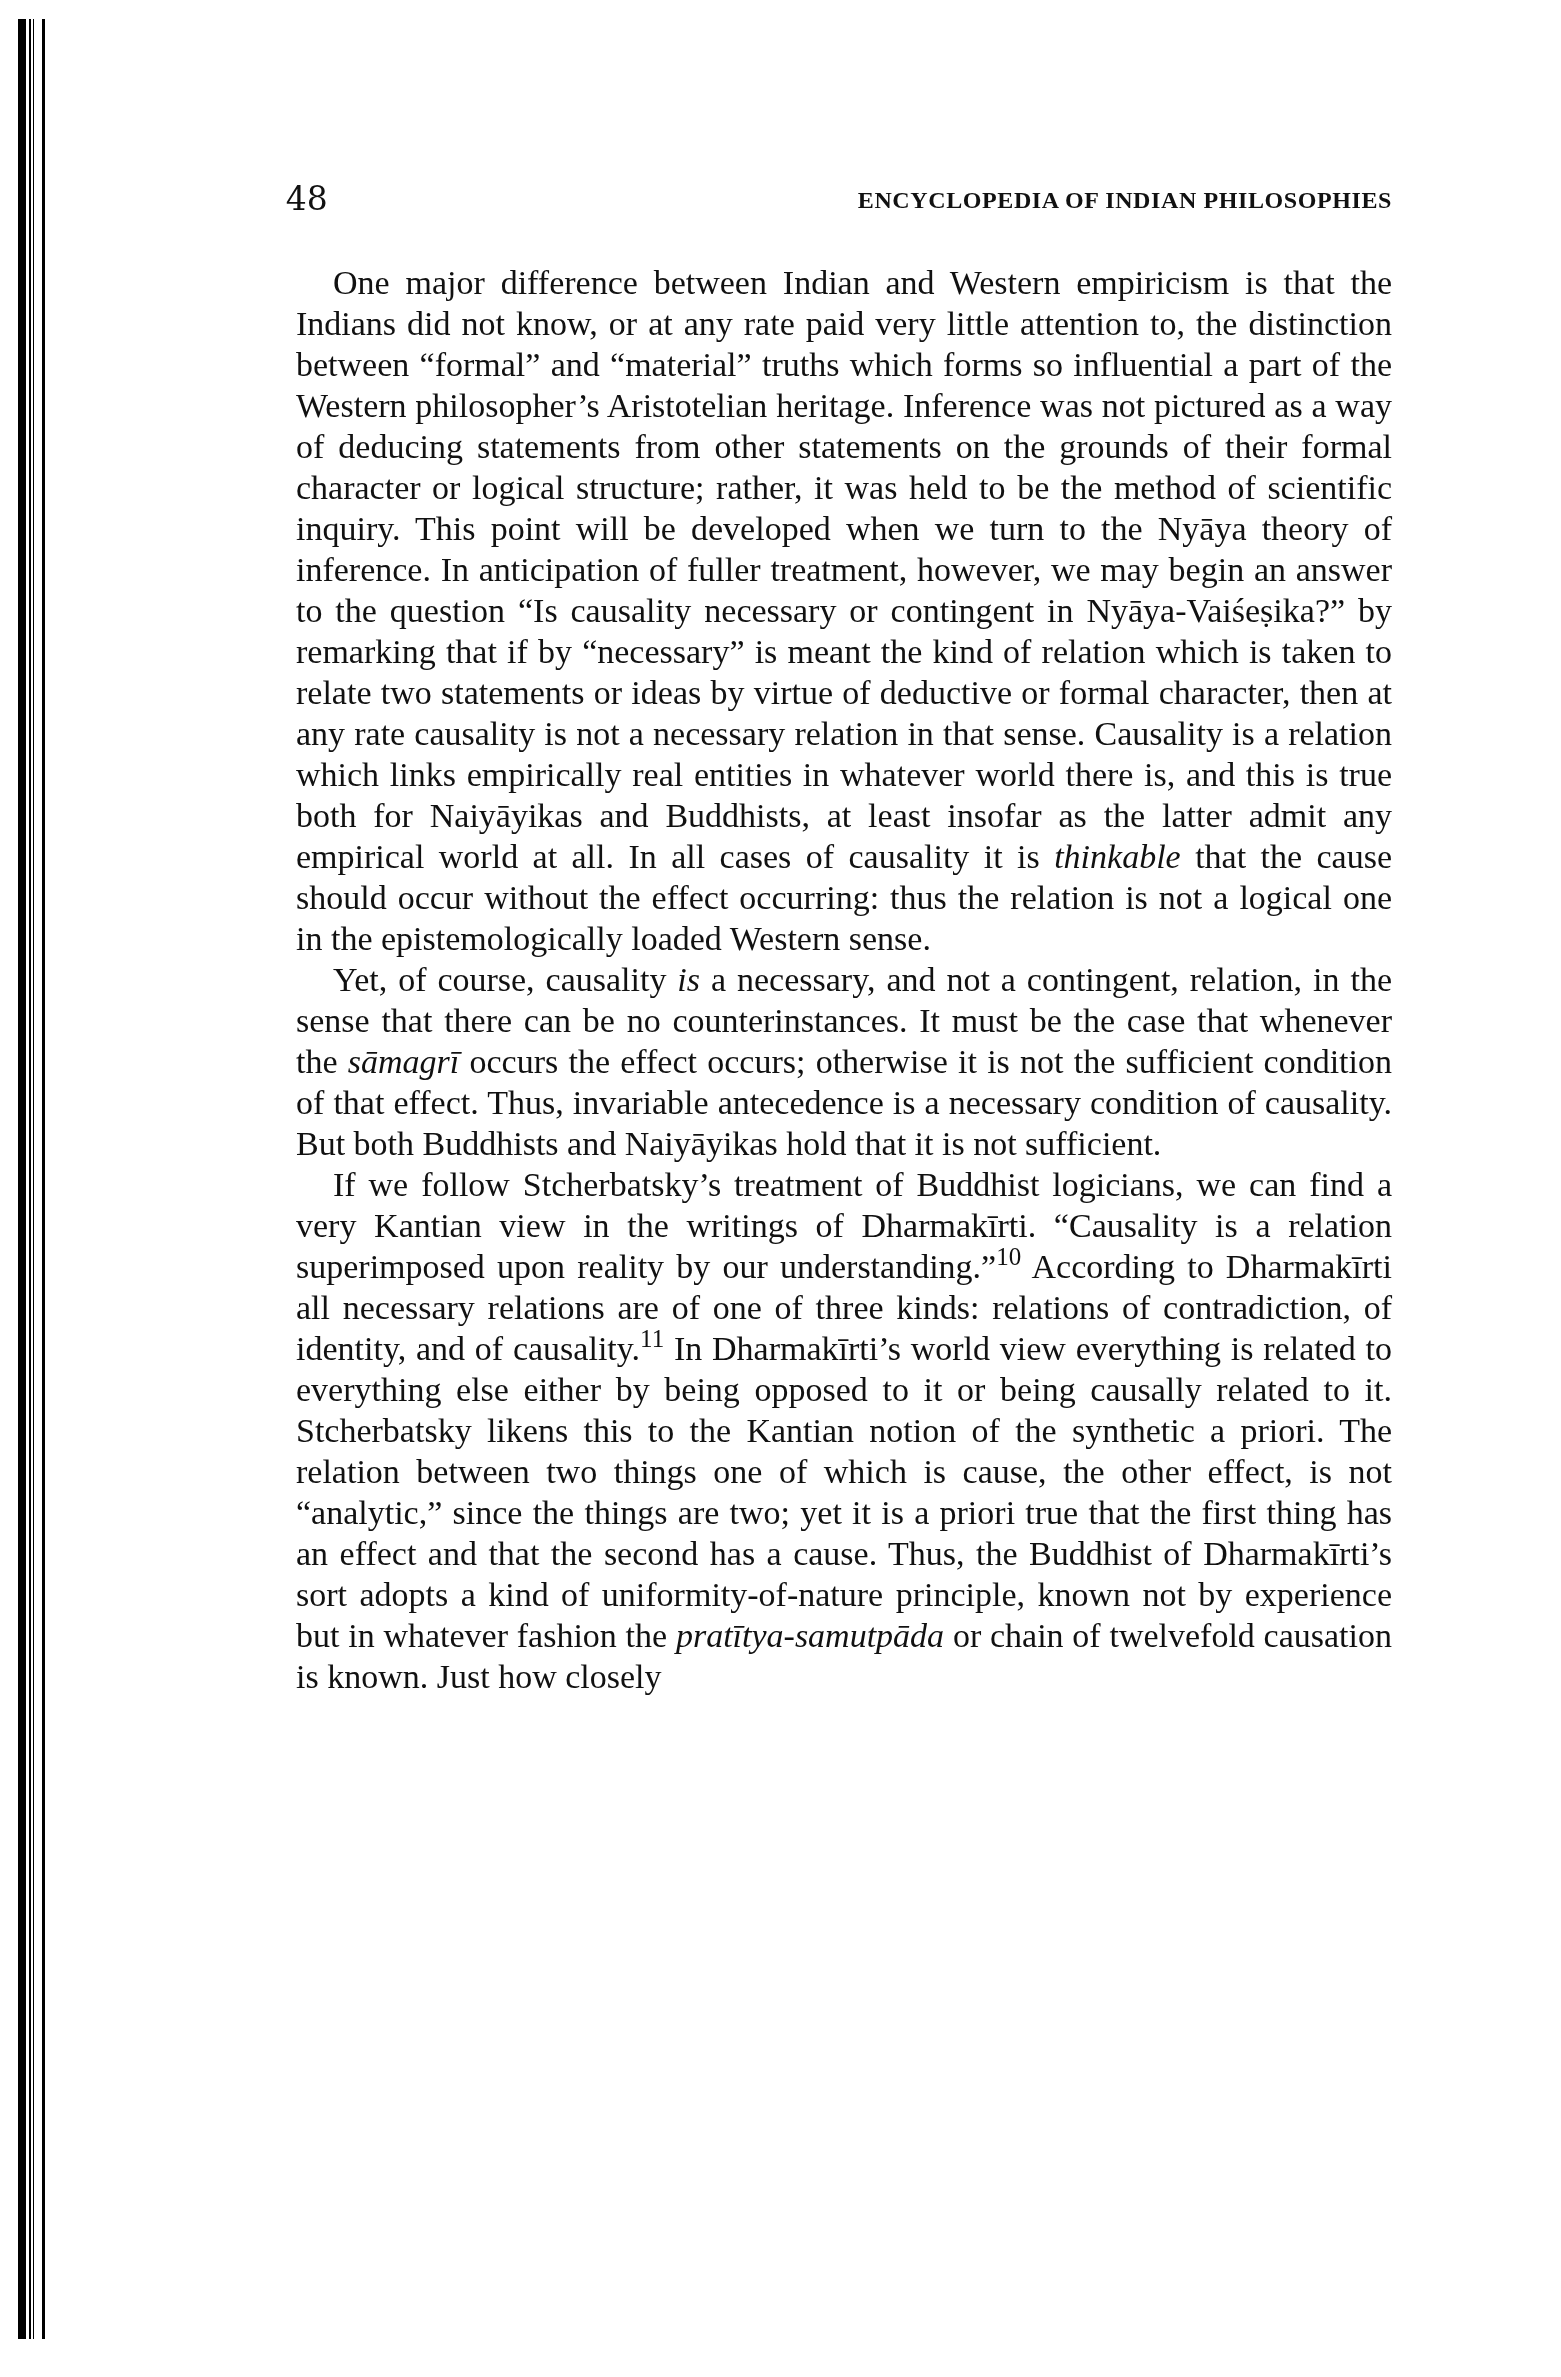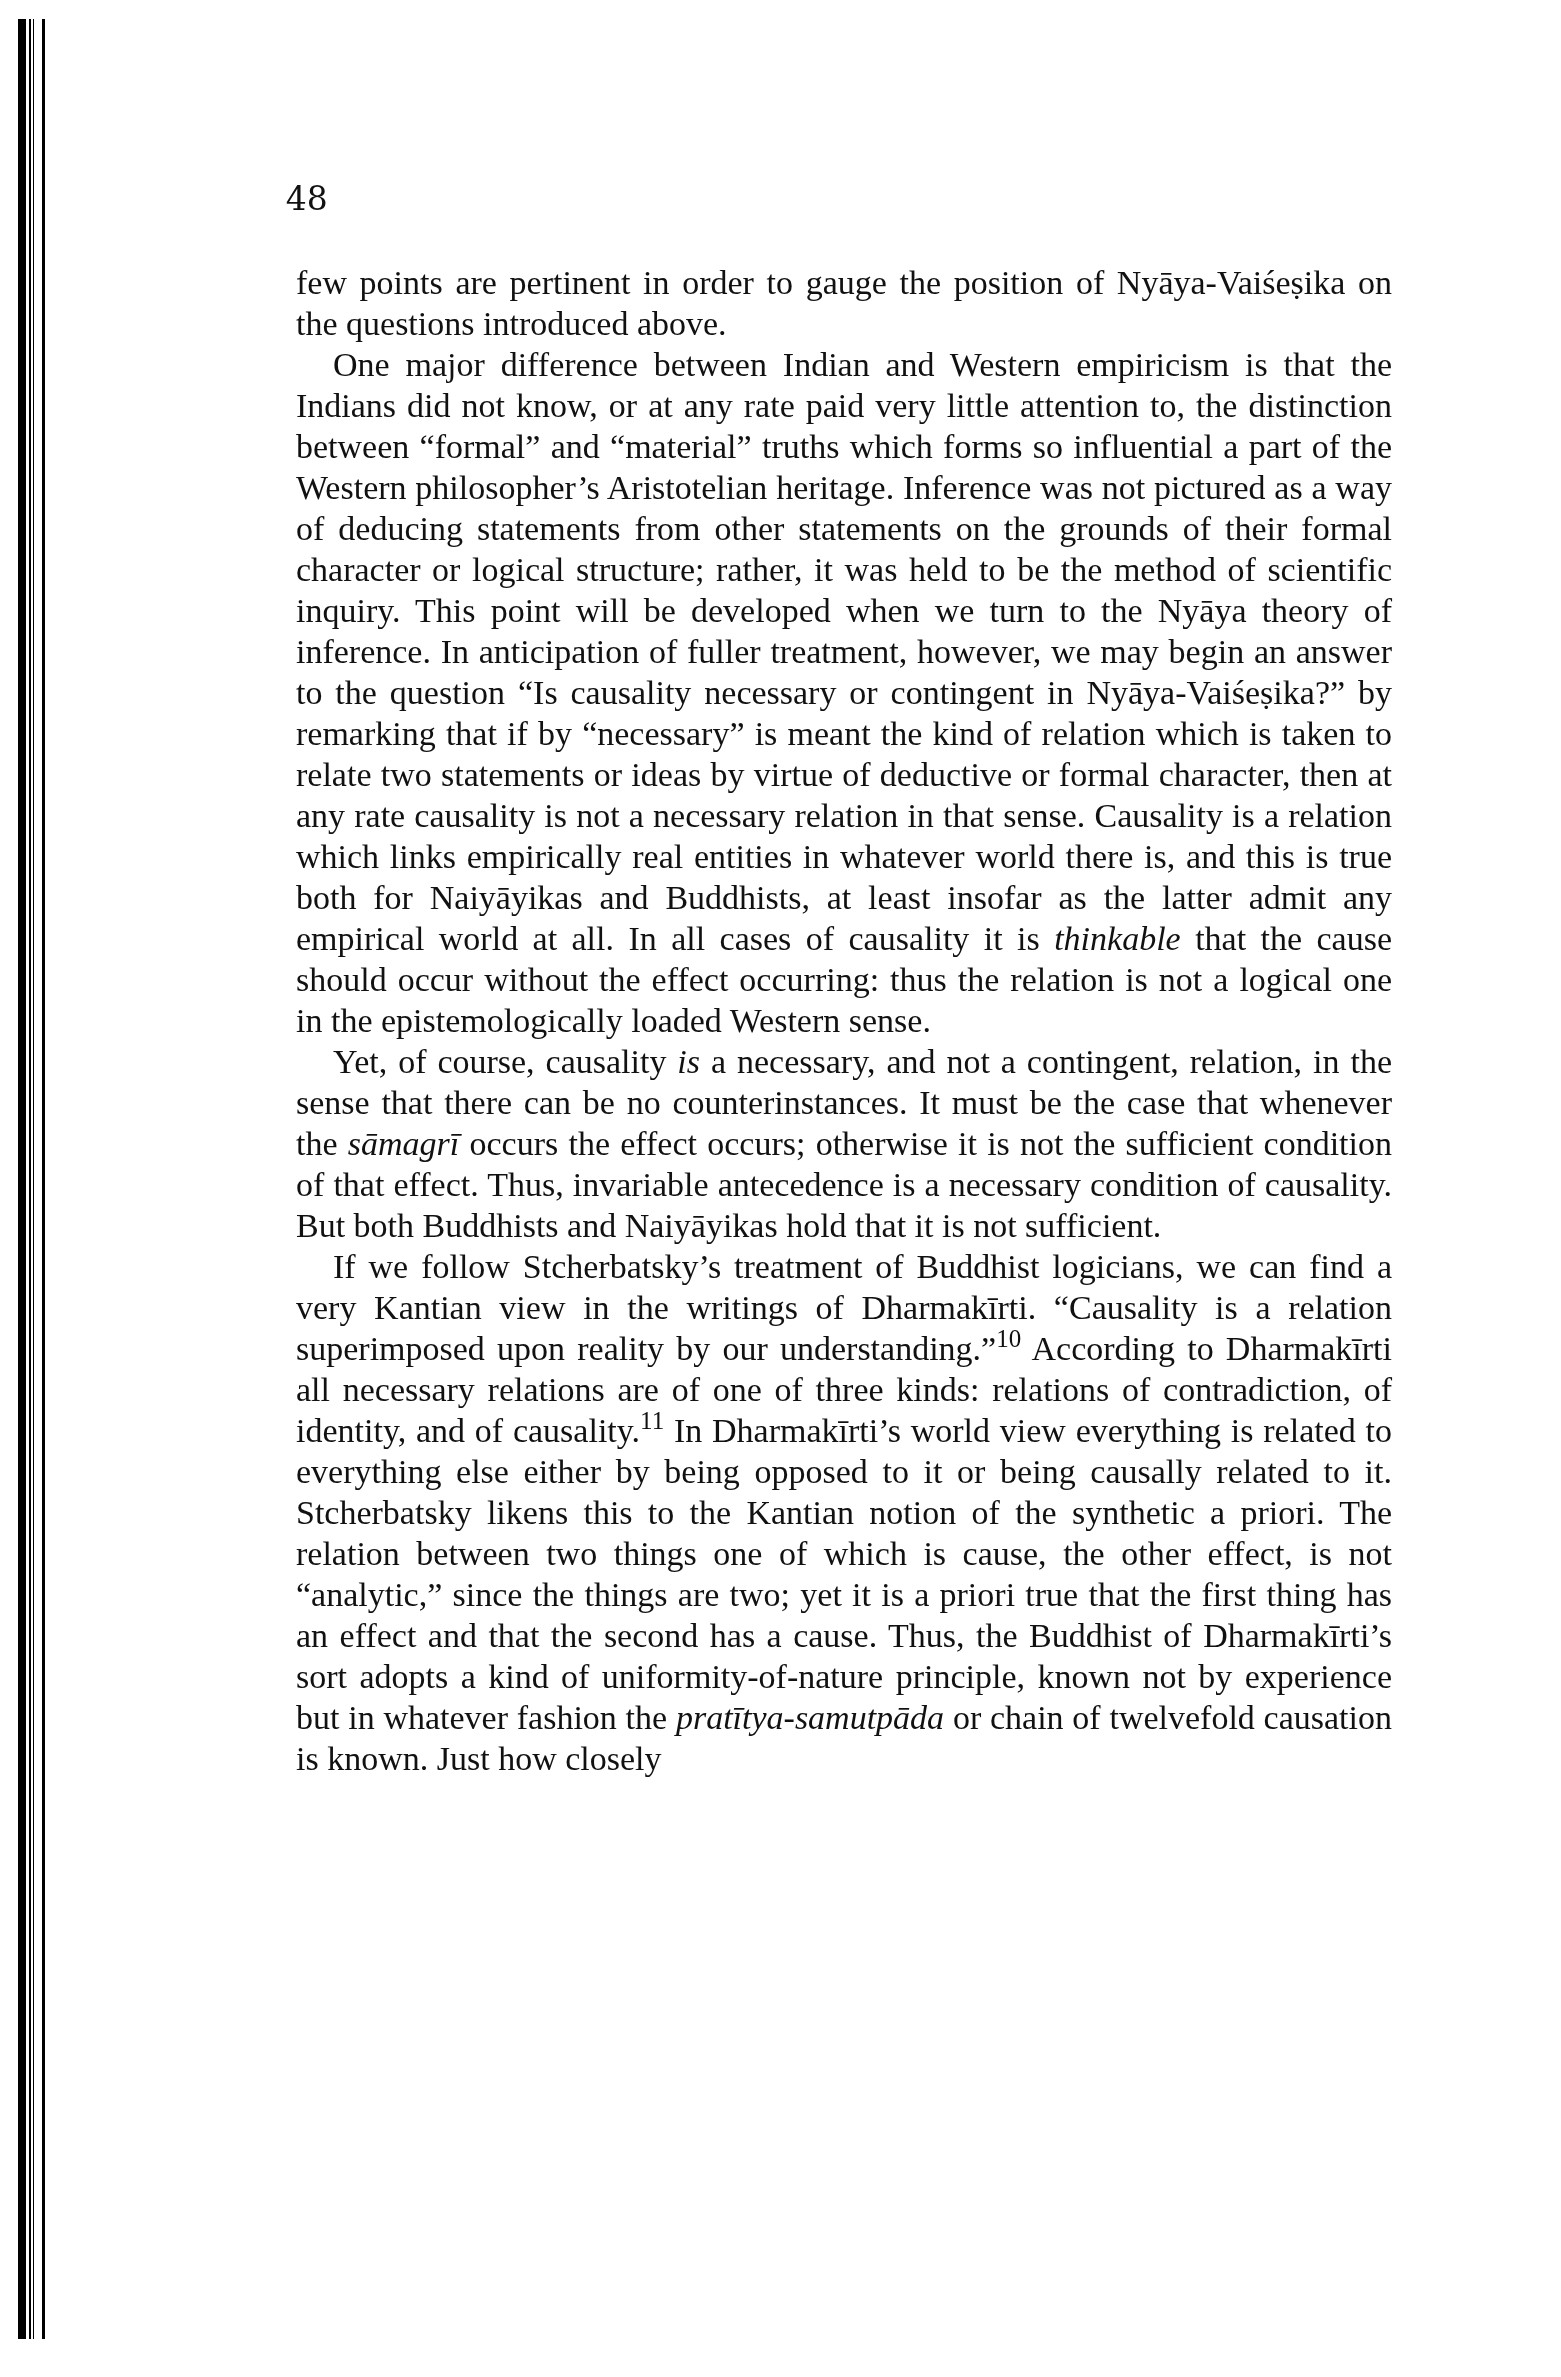--- a/index.html
+++ b/index.html
@@ -97,22 +97,22 @@
 <div class="binding">
   <div class="bar b1"></div>
   <div class="bar b2"></div>
   <div class="bar b3"></div>
   <div class="bar b4"></div>
 </div>
 
 <div class="page">
   <div class="running-head">
     <span class="page-number">48</span>
+    <span class="running-title">ENCYCLOPEDIA OF INDIAN PHILOSOPHIES</span>
   </div>
 
   <div class="body-text" id="body-text">
-    <p><span>few points are pertinent in order to gauge the position of Nyāya-Vaiśeṣika on the questions introduced above.</span></p>
     <p class="indent"><span>One major difference between Indian and Western empiricism is that the Indians did not know, or at any rate paid very little attention to, the distinction between “formal” and “material” truths which forms so influential a part of the Western philosopher’s Aristotelian heritage. Inference was not pictured as a way of deducing statements from other statements on the grounds of their formal character or logical structure; rather, it was held to be the method of scientific inquiry. This point will be developed when we turn to the Nyāya theory of inference. In anticipation of fuller treatment, however, we may begin an answer to the question “Is causality necessary or contingent in Nyāya-Vaiśeṣika?” by remarking that if by “necessary” is meant the kind of relation which is taken to relate two statements or ideas by virtue of deductive or formal character, then at any rate causality is not a necessary relation in that sense. Causality is a relation which links empirically real entities in whatever world there is, and this is true both for Naiyāyikas and Buddhists, at least insofar as the latter admit any empirical world at all. In all cases of causality it is </span><em>thinkable</em><span> that the cause should occur without the effect occurring: thus the relation is not a logical one in the epistemologically loaded Western sense.</span></p>
     <p class="indent"><span>Yet, of course, causality </span><em>is</em><span> a necessary, and not a contingent, relation, in the sense that there can be no counterinstances. It must be the case that whenever the </span><em>sāmagrī</em><span> occurs the effect occurs; otherwise it is not the sufficient condition of that effect. Thus, invariable antecedence is a necessary condition of causality. But both Buddhists and Naiyāyikas hold that it is not sufficient.</span></p>
     <p class="indent"><span>If we follow Stcherbatsky’s treatment of Buddhist logicians, we can find a very Kantian view in the writings of Dharmakīrti. “Causality is a relation superimposed upon reality by our understanding.”</span><sup>10</sup><span> According to Dharmakīrti all necessary relations are of one of three kinds: relations of contradiction, of identity, and of causality.</span><sup>11</sup><span> In Dharmakīrti’s world view everything is related to everything else either by being opposed to it or being causally related to it. Stcherbatsky likens this to the Kantian notion of the synthetic a priori. The relation between two things one of which is cause, the other effect, is not “analytic,” since the things are two; yet it is a priori true that the first thing has an effect and that the second has a cause. Thus, the Buddhist of Dharmakīrti’s sort adopts a kind of uniformity-of-nature principle, known not by experience but in whatever fashion the </span><em>pratītya-samutpāda</em><span> or chain of twelvefold causation is known. Just how closely</span></p>
   </div>
 </div>
 
 
 </body></html>

